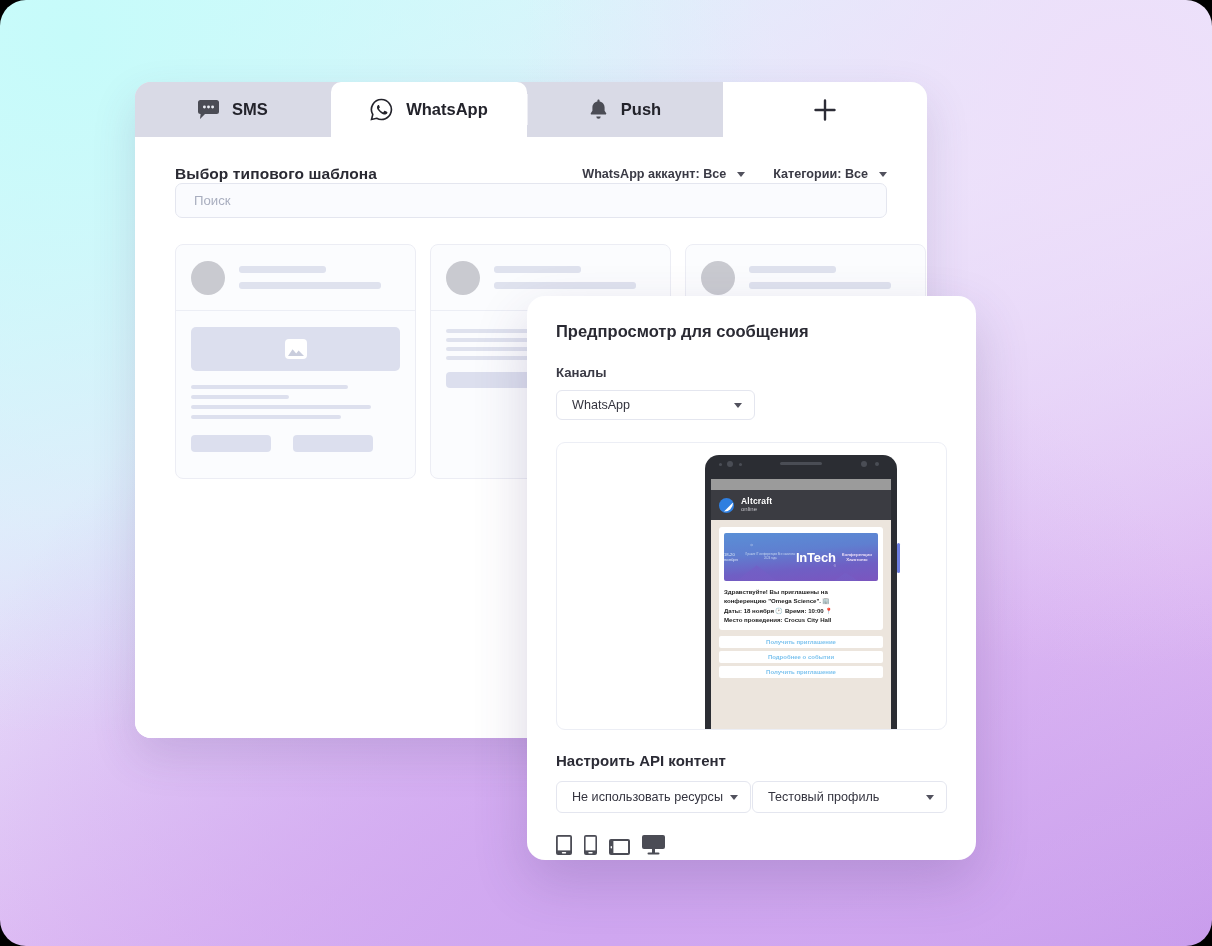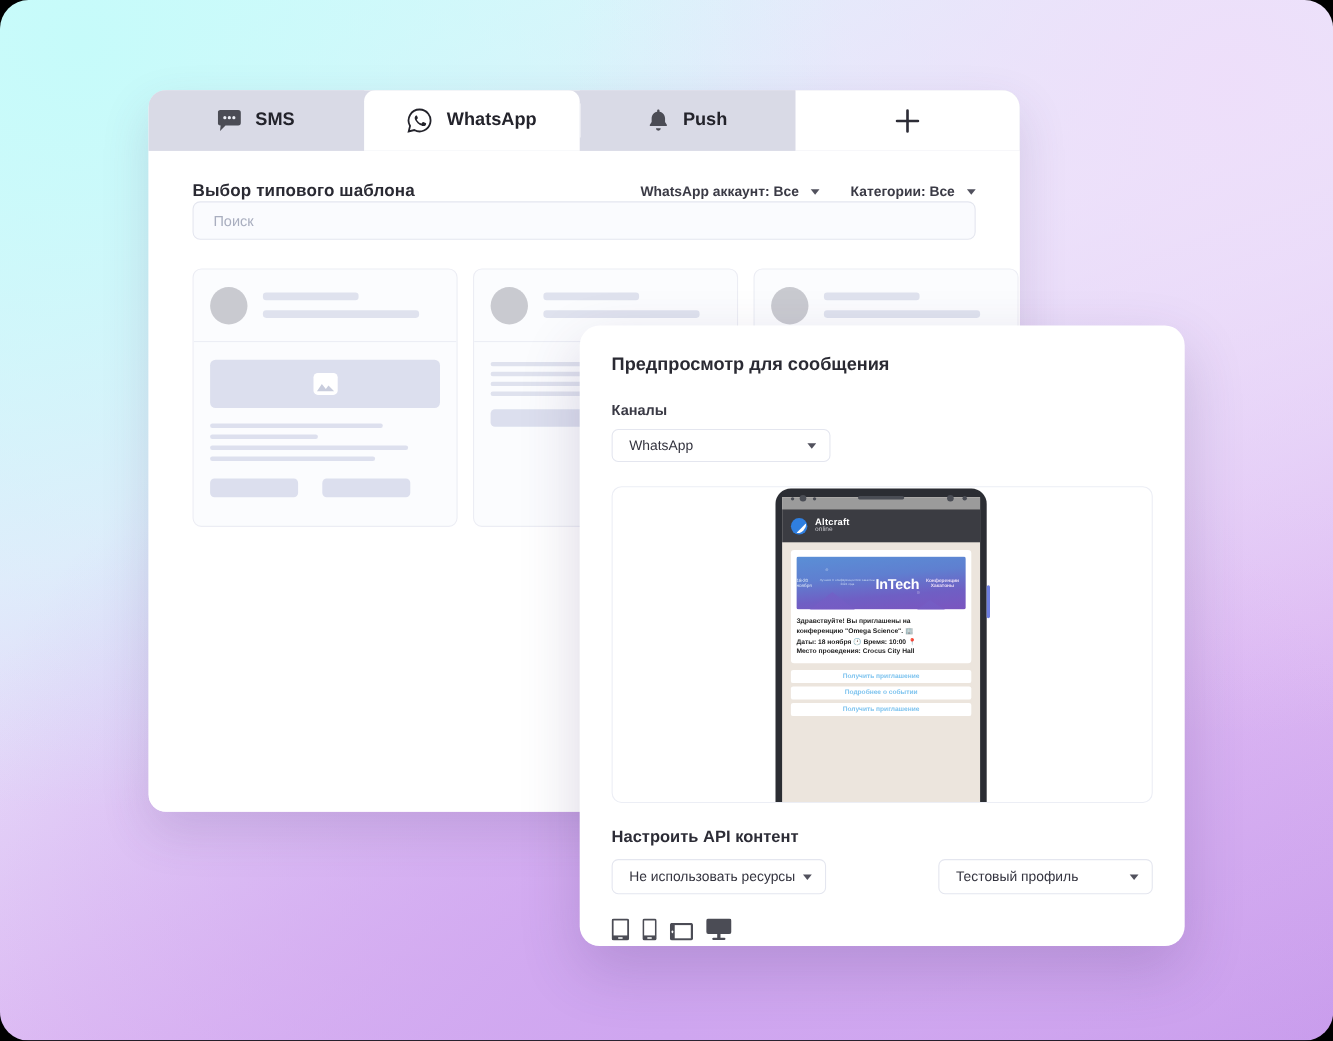--- a/index.html
+++ b/index.html
@@ -150,21 +150,21 @@
   .sk-btn { height: 17px; width: 80px; background: #dcdfee; border-radius: 4px; }
   .sk-card.plain .sk-body { padding-top: 18px; }
   .sk-para { display: flex; flex-direction: column; gap: 5px; margin-bottom: 12px; }
   .sk-para .sk-line { height: 4px; }
   .sk-block { height: 16px; background: #dcdfee; border-radius: 4px; }
 
   
   #modal {
     position: absolute;
     left: 527px; top: 296px;
-    width: 550px; height: 564px;
+    width: 449px; height: 564px;
     background: #ffffff;
     border-radius: 18px;
     box-shadow: 0 22px 54px rgba(70,50,110,.20);
     padding: 26px 29px;
     overflow: hidden;
   }
   #modal-title { font-size: 16.5px; font-weight: 700; color: #2a2a33; margin-bottom: 24px; }
   .field-label { font-size: 13.2px; color: #3a3a45; font-weight: 600; margin-bottom: 10px; }
   .select {
     height: 30px;
@@ -185,25 +185,25 @@
     border: 1px solid #eceef5;
     border-radius: 9px;
     background: #fff;
     overflow: hidden;
     margin-bottom: 22px;
   }
 
   
   #phone {
     position: absolute;
-    left: 148px; top: 1px;
+    left: 148px; top: 12px;
     width: 192px; height: 330px;
     background: #2b2d33;
     border-radius: 14px 14px 4px 4px;
-    padding: 8px 6px 0 6px;
+    padding: 24px 6px 0 6px;
   }
   #phone-speaker {
     position: absolute; left: 50%; top: 7px;
     transform: translateX(-50%);
     width: 42px; height: 3px; border-radius: 2px; background: #4a4d55;
   }
   .phone-dot { position: absolute; top: 6px; border-radius: 50%; background: #4a4d55; }
   #phone-cam { left: 22px; width: 6px; height: 6px; }
   #phone-sensor1 { left: 14px; width: 3px; height: 3px; top: 8px; }
   #phone-sensor2 { left: 34px; width: 3px; height: 3px; top: 8px; }

